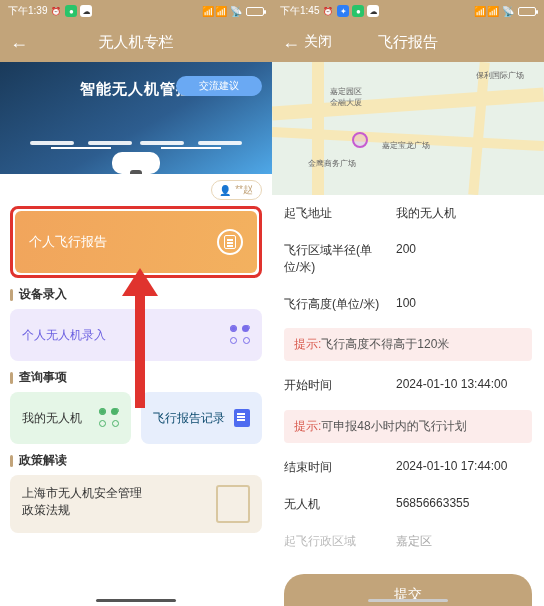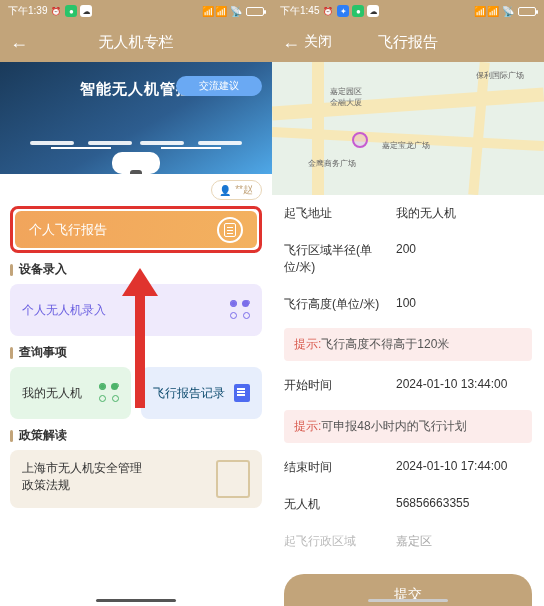--- a/index.html
+++ b/index.html
@@ -111,21 +111,21 @@
 
   .card-hl {
     border: 3px solid #e0332e;
     border-radius: 8px;
     padding: 2px;
     margin-bottom: 6px;
   }
   .card-orange {
     background: linear-gradient(100deg, #f1a55c, #f3b15f);
     border-radius: 6px;
-    height: 37px;
+    height: 62px;
     display: flex;
     align-items: center;
     justify-content: space-between;
     padding: 0 14px;
     color: #fff;
     font-size: 13px;
   }
   .doc-icon {
     width: 26px; height: 26px; border: 2px solid #fff; border-radius: 50%;
     display: flex; align-items: center; justify-content: center;

